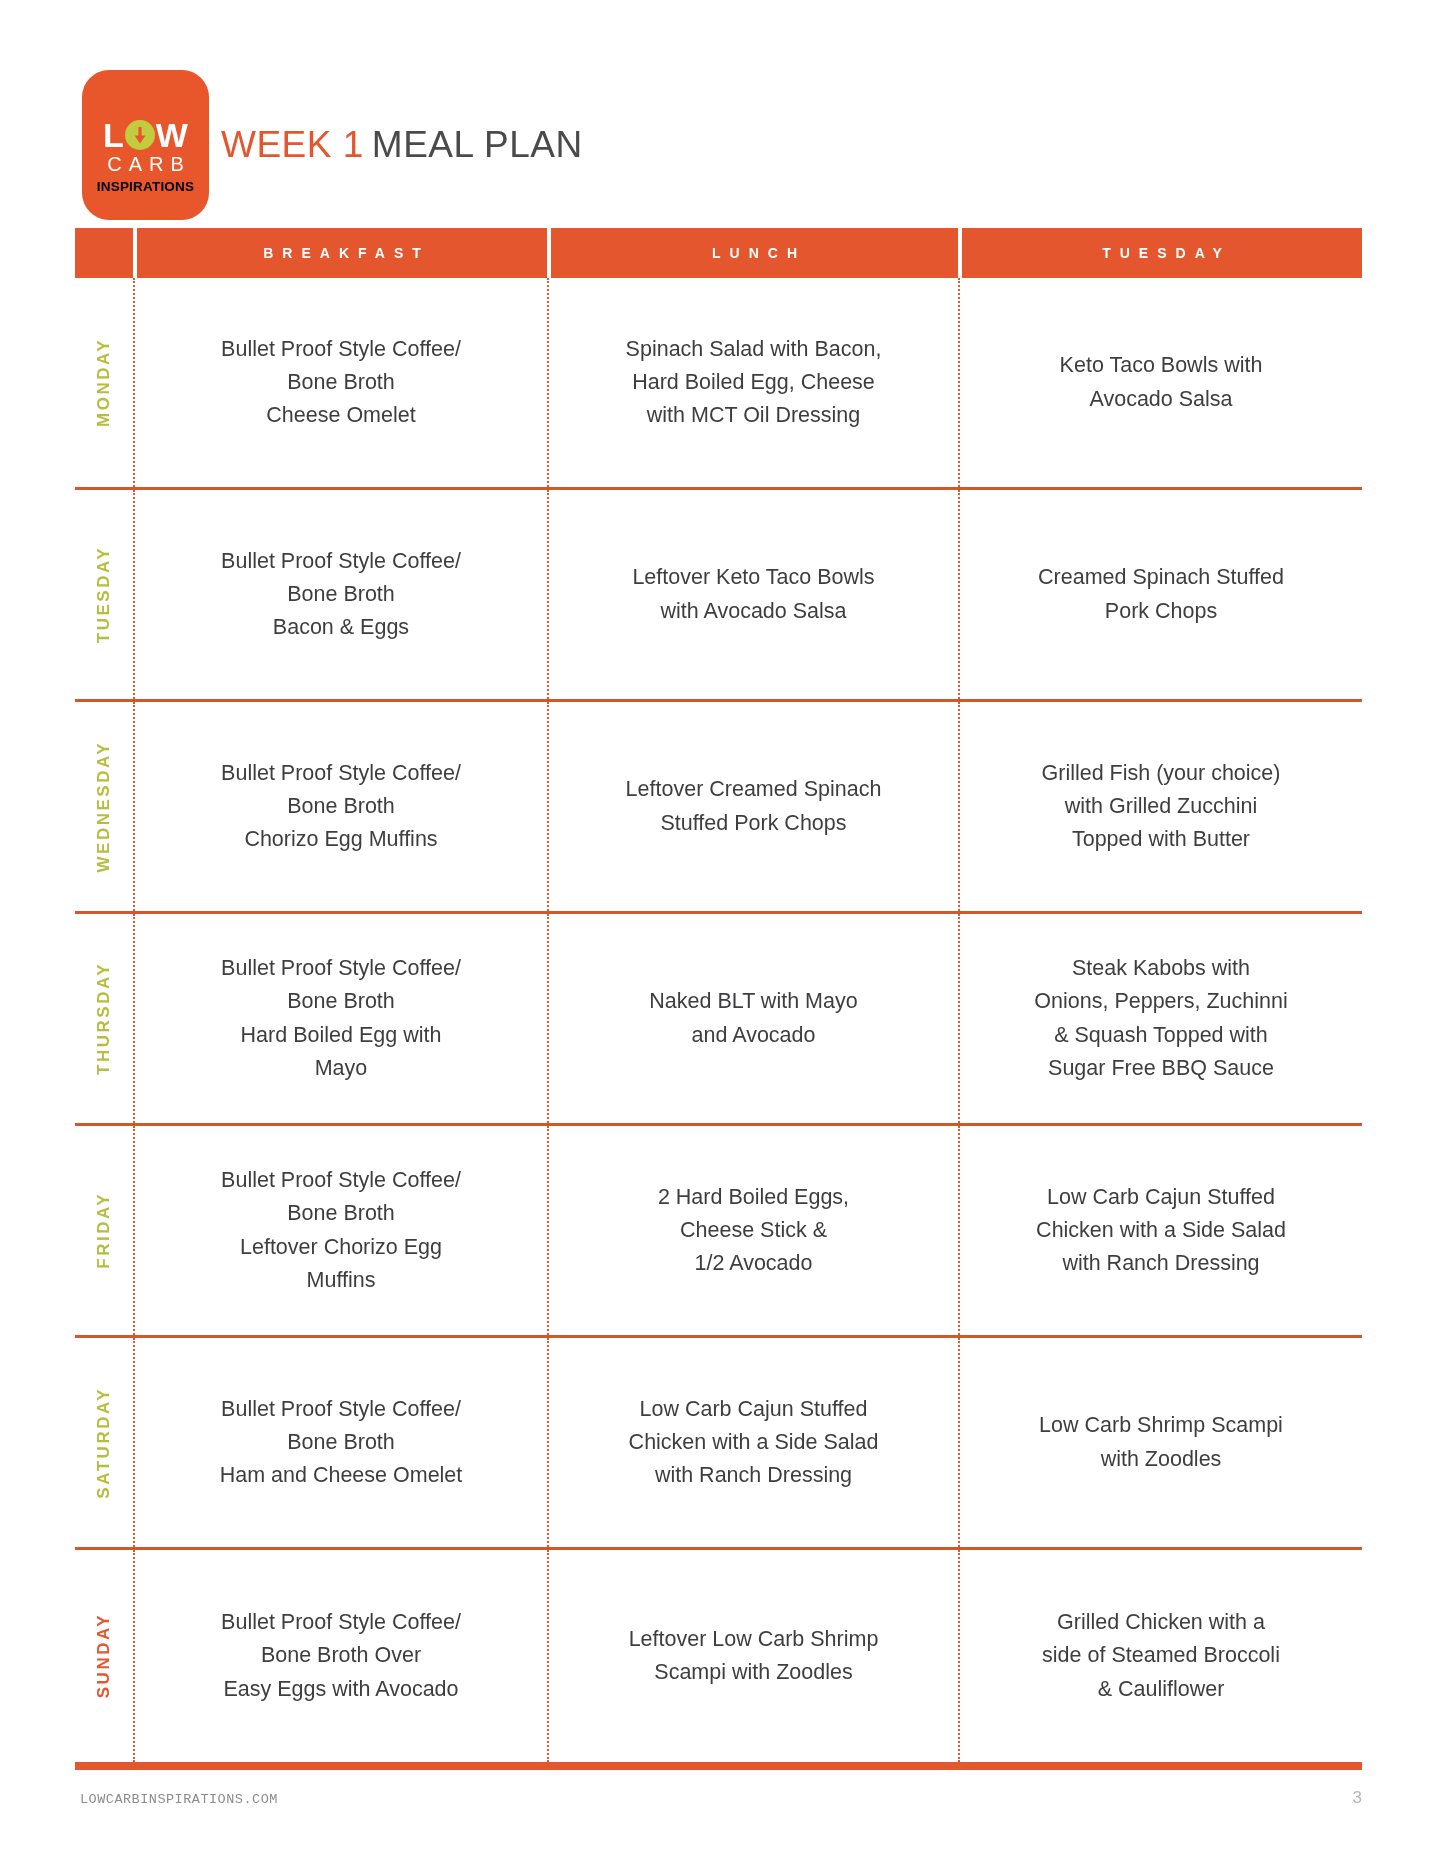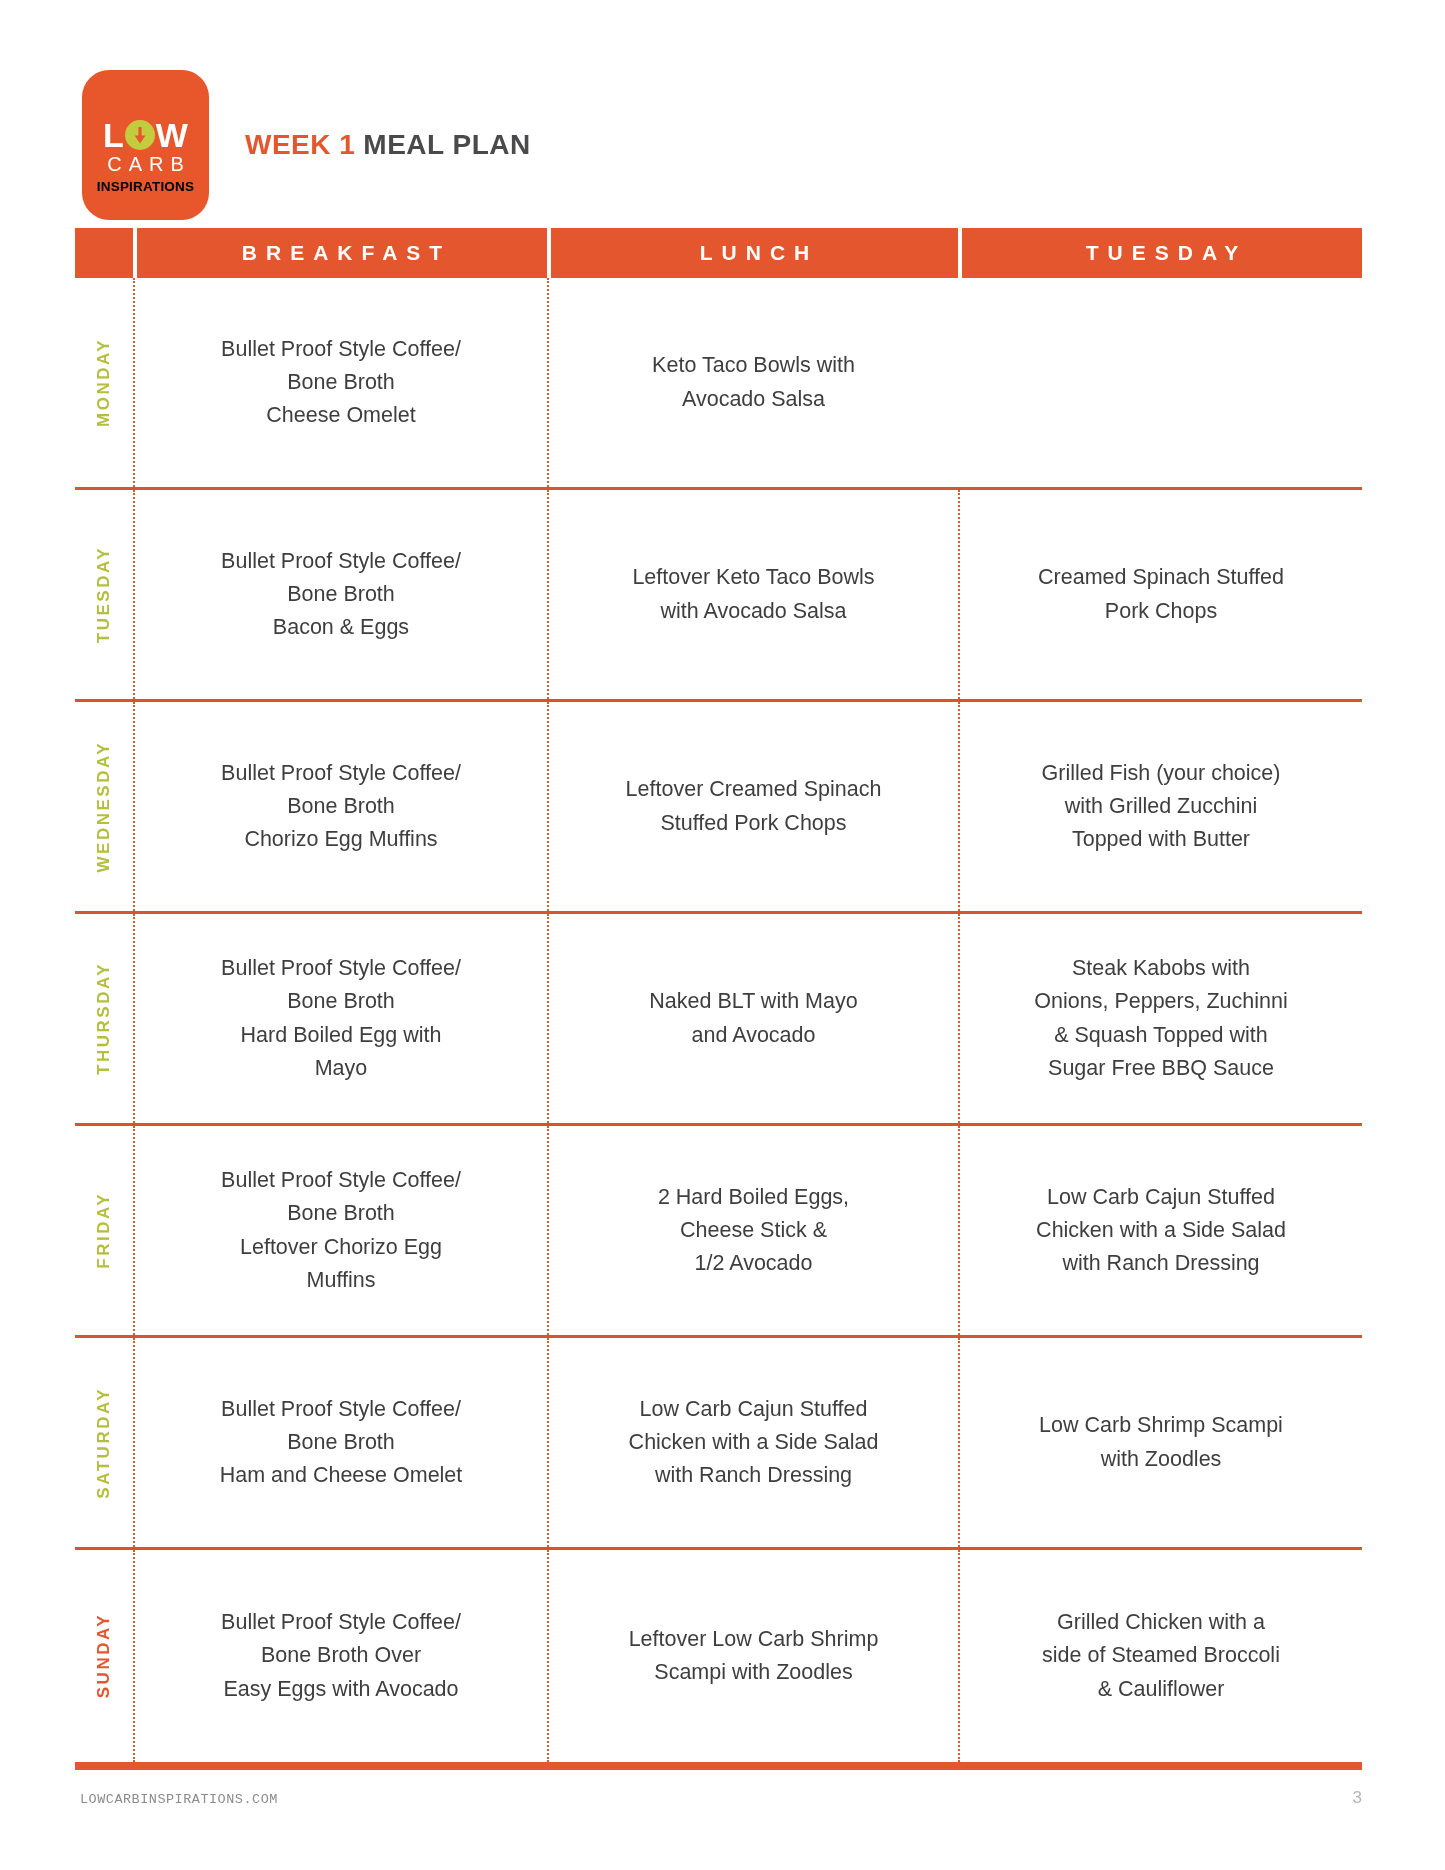--- a/index.html
+++ b/index.html
@@ -15,29 +15,29 @@
     display:flex; flex-direction:column; align-items:center; justify-content:center;
     padding-top:26px; box-sizing:border-box; flex:none;
   }
   .logo-low { font-size:34px; font-weight:800; color:#ffffff; line-height:1; display:flex; align-items:center; }
   .logo-o {
     width:30px; height:30px; border-radius:50%; background:#C2CC3E;
     display:inline-flex; align-items:center; justify-content:center; margin:0 1px;
   }
   .logo-carb { font-size:20px; font-weight:400; color:#ffffff; letter-spacing:7px; text-indent:7px; line-height:1.25; }
   .logo-insp { font-size:13.5px; font-weight:700; color:#000000; letter-spacing:0.2px; line-height:1.5; }
-  .page-title { margin:0 0 0 36px; font-size:28px; font-weight:700; color:#4A4A4C; letter-spacing:0.5px; white-space:nowrap; }
+  .page-title { margin:0 0 0 12px; font-size:37px; font-weight:400; color:#4A4A4C; letter-spacing:0.5px; white-space:nowrap; }
   .page-title .accent { color:#E4572E; margin-right:8px; }
 
   
   .meal-table { position:absolute; left:75px; top:228px; width:1287px; }
   .thead { display:grid; grid-template-columns:58px 410px 407px 400px; column-gap:4px; }
   .th {
     background:#E4572E; height:50px; display:flex; align-items:center; justify-content:center;
-    color:#ffffff; font-weight:700; font-size:21px; letter-spacing:9px; text-indent:9px;
+    color:#ffffff; font-weight:700; font-size:14px; letter-spacing:9px; text-indent:9px;
   }
   .trow { display:grid; grid-template-columns:58px 414px 411px 404px; height:209px; border-bottom:3px solid #D8542E; }
   .trow.last { border-bottom:none; height:212px; }
   .day-cell { display:flex; align-items:center; justify-content:center; }
   .day-label {
     writing-mode:vertical-rl; transform:rotate(180deg);
     font-weight:700; font-size:17px; letter-spacing:2.5px; white-space:nowrap;
   }
   .meal-cell {
     display:flex; align-items:center; justify-content:center; text-align:center;
@@ -86,20 +86,23 @@
       <div class="th">TUESDAY</div>
     </div>
 
     <div class="trow">
       <div class="day-cell">
         <span class="day-label" style="color: rgb(180, 191, 64);">MONDAY</span>
       </div>
       <div class="meal-cell">Bullet Proof Style Coffee/
 Bone Broth
 Cheese Omelet</div>
+      <div class="meal-cell">Spinach Salad with Bacon,
+Hard Boiled Egg, Cheese
+with MCT Oil Dressing</div>
       <div class="meal-cell">Keto Taco Bowls with
 Avocado Salsa</div>
     </div>
 
     <div class="trow">
       <div class="day-cell">
         <span class="day-label" style="color: rgb(180, 191, 64);">TUESDAY</span>
       </div>
       <div class="meal-cell">Bullet Proof Style Coffee/
 Bone Broth

